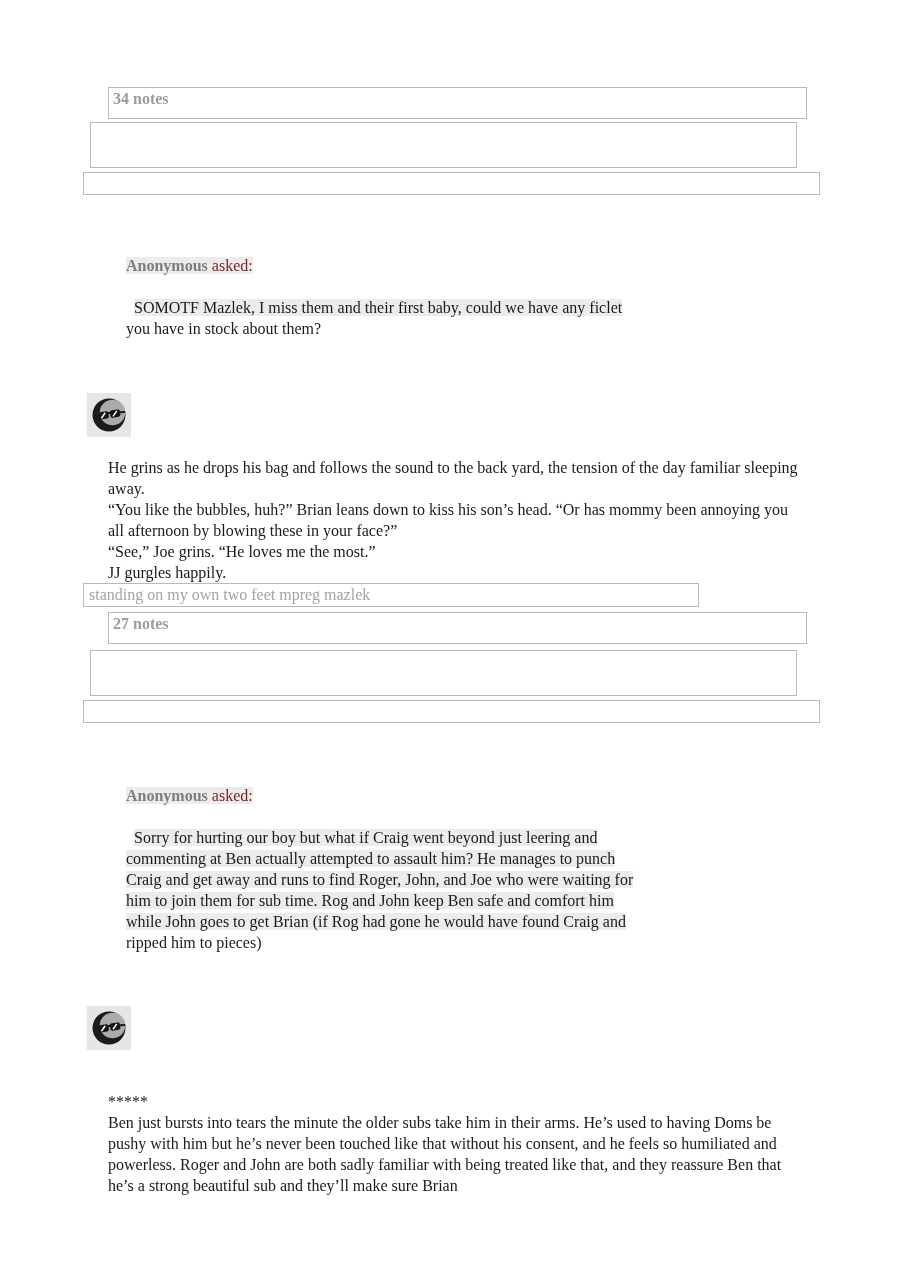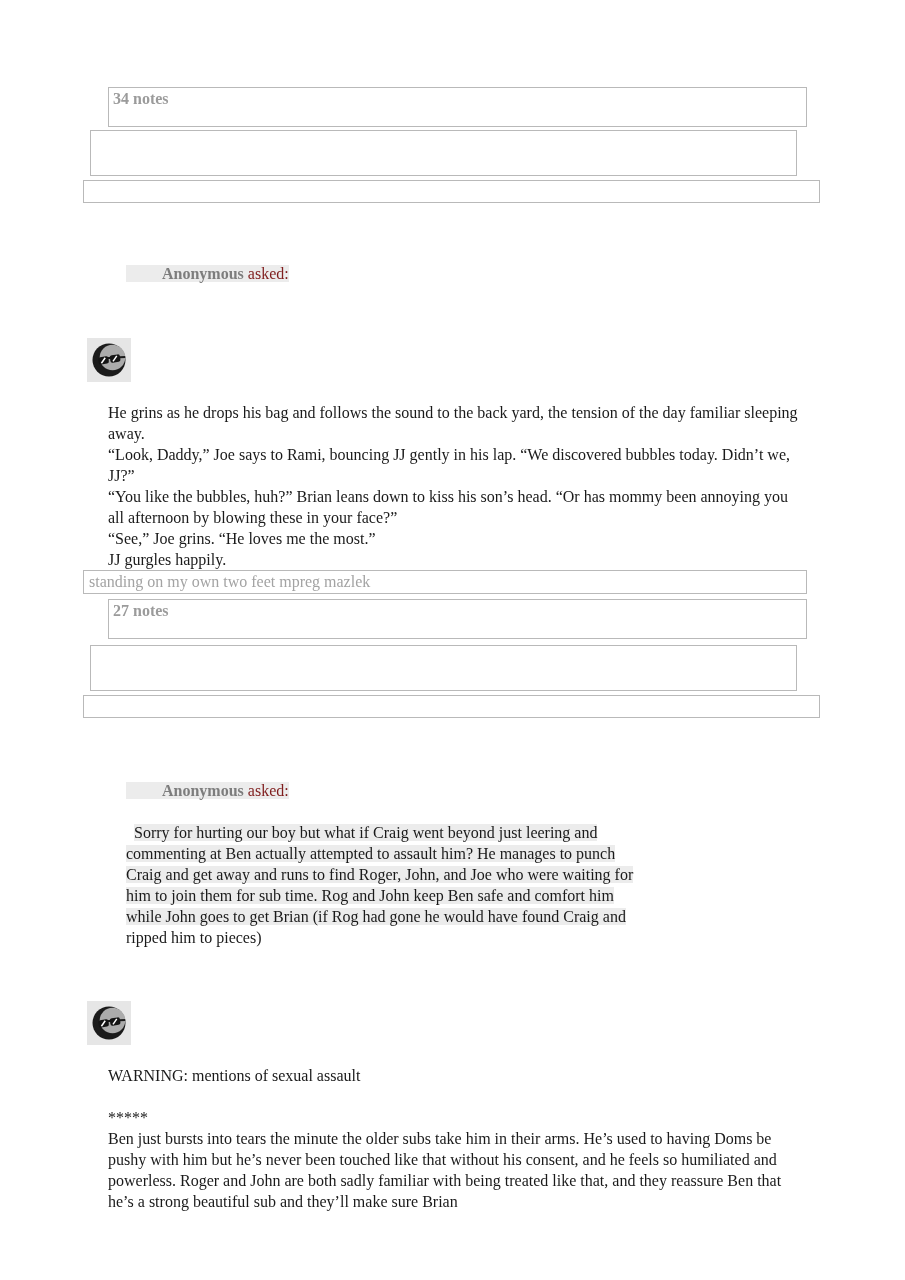--- a/index.html
+++ b/index.html
@@ -13,21 +13,21 @@
     overflow: hidden;
   }
   .box {
     border: 1px solid #b9b9b9;
     box-sizing: border-box;
     background: #ffffff;
   }
   .notes-box {
     margin-left: 108px;
     width: 699px;
-    height: 40px;
+    height: 32px;
     line-height: 22px;
     padding-left: 4px;
     color: #9b9b9b;
     font-weight: bold;
     overflow: hidden;
   }
   .notes-box.first { margin-top: 87px; }
   .notes-box.second { margin-top: 5px; }
   .frame-wide {
     margin: 3px 0 0 90px;
@@ -40,57 +40,58 @@
     height: 23px;
   }
   .ask {
     margin: 18px 0 0 126px;
     width: 610px;
     line-height: 21px;
     white-space: pre-wrap;
   }
   .ask-2 { margin-top: 20px; }
   .hl { background: #ececec; }
-  .asker { font-weight: bold; color: #7d7d7d; padding-left: 36px; }
+  .asker { font-weight: bold; color: #7d7d7d; }
   .asked-label { color: #7f1d1d; }
   .ask-line { display: block; }
   .avatar-link {
     display: block;
     margin: 33px 0 0 87px;
     width: 44px;
     height: 44px;
   }
   .avatar-link.second { margin-top: 32px; }
   .avatar-link svg { display: block; }
   .answer-body {
     margin: 20px 0 0 108px;
     width: 690px;
     line-height: 21px;
   }
   .para { min-height: 21px; }
   .tags-box {
     margin-left: 83px;
-    width: 724px;
+    width: 616px;
     height: 24px;
     line-height: 22px;
     padding-left: 5px;
     color: #a3a3a3;
     overflow: hidden;
   }
 </style>
 </head>
 <body>
 
 <div class="box notes-box first">34 notes</div>
 
 <div class="box frame-wide"></div>
 <div class="box frame-thin"></div>
 
 <div class="ask">
   <span class="ask-line"><span class="hl"><span class="asker">Anonymous</span><span class="asked-label"> asked:</span></span></span>
+  <span><span class="hl">SOMOTF Mazlek, I miss them and their first baby, could we have any ficlet</span><br><span>you have in stock about them?</span><br></span>
 </div>
 
 <div class="avatar-link">
   <svg width="44" height="44" viewBox="0 0 44 44" xmlns="http://www.w3.org/2000/svg">
     <rect width="44" height="44" fill="#e6e6e6"></rect>
     <circle cx="22" cy="22" r="16.5" fill="#1b1b1b"></circle>
     <circle cx="25.5" cy="19.5" r="12.8" fill="#ababab"></circle>
     <g transform="rotate(-9 22 22)">
       <line x1="6" y1="21.5" x2="12" y2="21" stroke="#1b1b1b" stroke-width="2"></line>
       <line x1="33" y1="21" x2="38.5" y2="21.5" stroke="#1b1b1b" stroke-width="2"></line>
@@ -98,21 +99,20 @@
       <rect x="23.2" y="17.8" width="10.2" height="7.4" rx="2.2" fill="#141414"></rect>
       <rect x="20.8" y="19" width="3.4" height="2" fill="#141414"></rect>
       <line x1="14" y1="24" x2="18.6" y2="19.2" stroke="#ffffff" stroke-width="1.5"></line>
       <line x1="25.7" y1="24" x2="30.3" y2="19.2" stroke="#ffffff" stroke-width="1.5"></line>
     </g>
   </svg>
 </div>
 
 <div class="answer-body">
     <div class="para">He grins as he drops his bag and follows the sound to the back yard, the tension of the day familiar sleeping away.</div>
-    <div class="para">“Look, Daddy,” Joe says to Rami, bouncing JJ gently in his lap. “We discovered bubbles today. Didn’t we, JJ?”</div>
     <div class="para">“You like the bubbles, huh?” Brian leans down to kiss his son’s head. “Or has mommy been annoying you all afternoon by blowing these in your face?”</div>
     <div class="para">“See,” Joe grins. “He loves me the most.”</div>
     <div class="para">JJ gurgles happily.</div>
   </div>
 
 <div class="box tags-box">standing on my own two feet mpreg mazlek</div>
 <div class="box notes-box second">27 notes</div>
 
 <div class="box frame-wide" style="margin-top:6px"></div>
 <div class="box frame-thin"></div>
@@ -133,17 +133,16 @@
       <rect x="11.5" y="17.8" width="10.2" height="7.4" rx="2.2" fill="#141414"></rect>
       <rect x="23.2" y="17.8" width="10.2" height="7.4" rx="2.2" fill="#141414"></rect>
       <rect x="20.8" y="19" width="3.4" height="2" fill="#141414"></rect>
       <line x1="14" y1="24" x2="18.6" y2="19.2" stroke="#ffffff" stroke-width="1.5"></line>
       <line x1="25.7" y1="24" x2="30.3" y2="19.2" stroke="#ffffff" stroke-width="1.5"></line>
     </g>
   </svg>
 </div>
 
 <div class="answer-body">
-    <div class="para">WARNING: mentions of sexual assault</div>
     <div class="para"></div>
     <div class="para">*****</div>
     <div class="para">Ben just bursts into tears the minute the older subs take him in their arms. He’s used to having Doms be pushy with him but he’s never been touched like that without his consent, and he feels so humiliated and powerless. Roger and John are both sadly familiar with being treated like that, and they reassure Ben that he’s a strong beautiful sub and they’ll make sure Brian</div>
   </div>
 
 </body></html>

